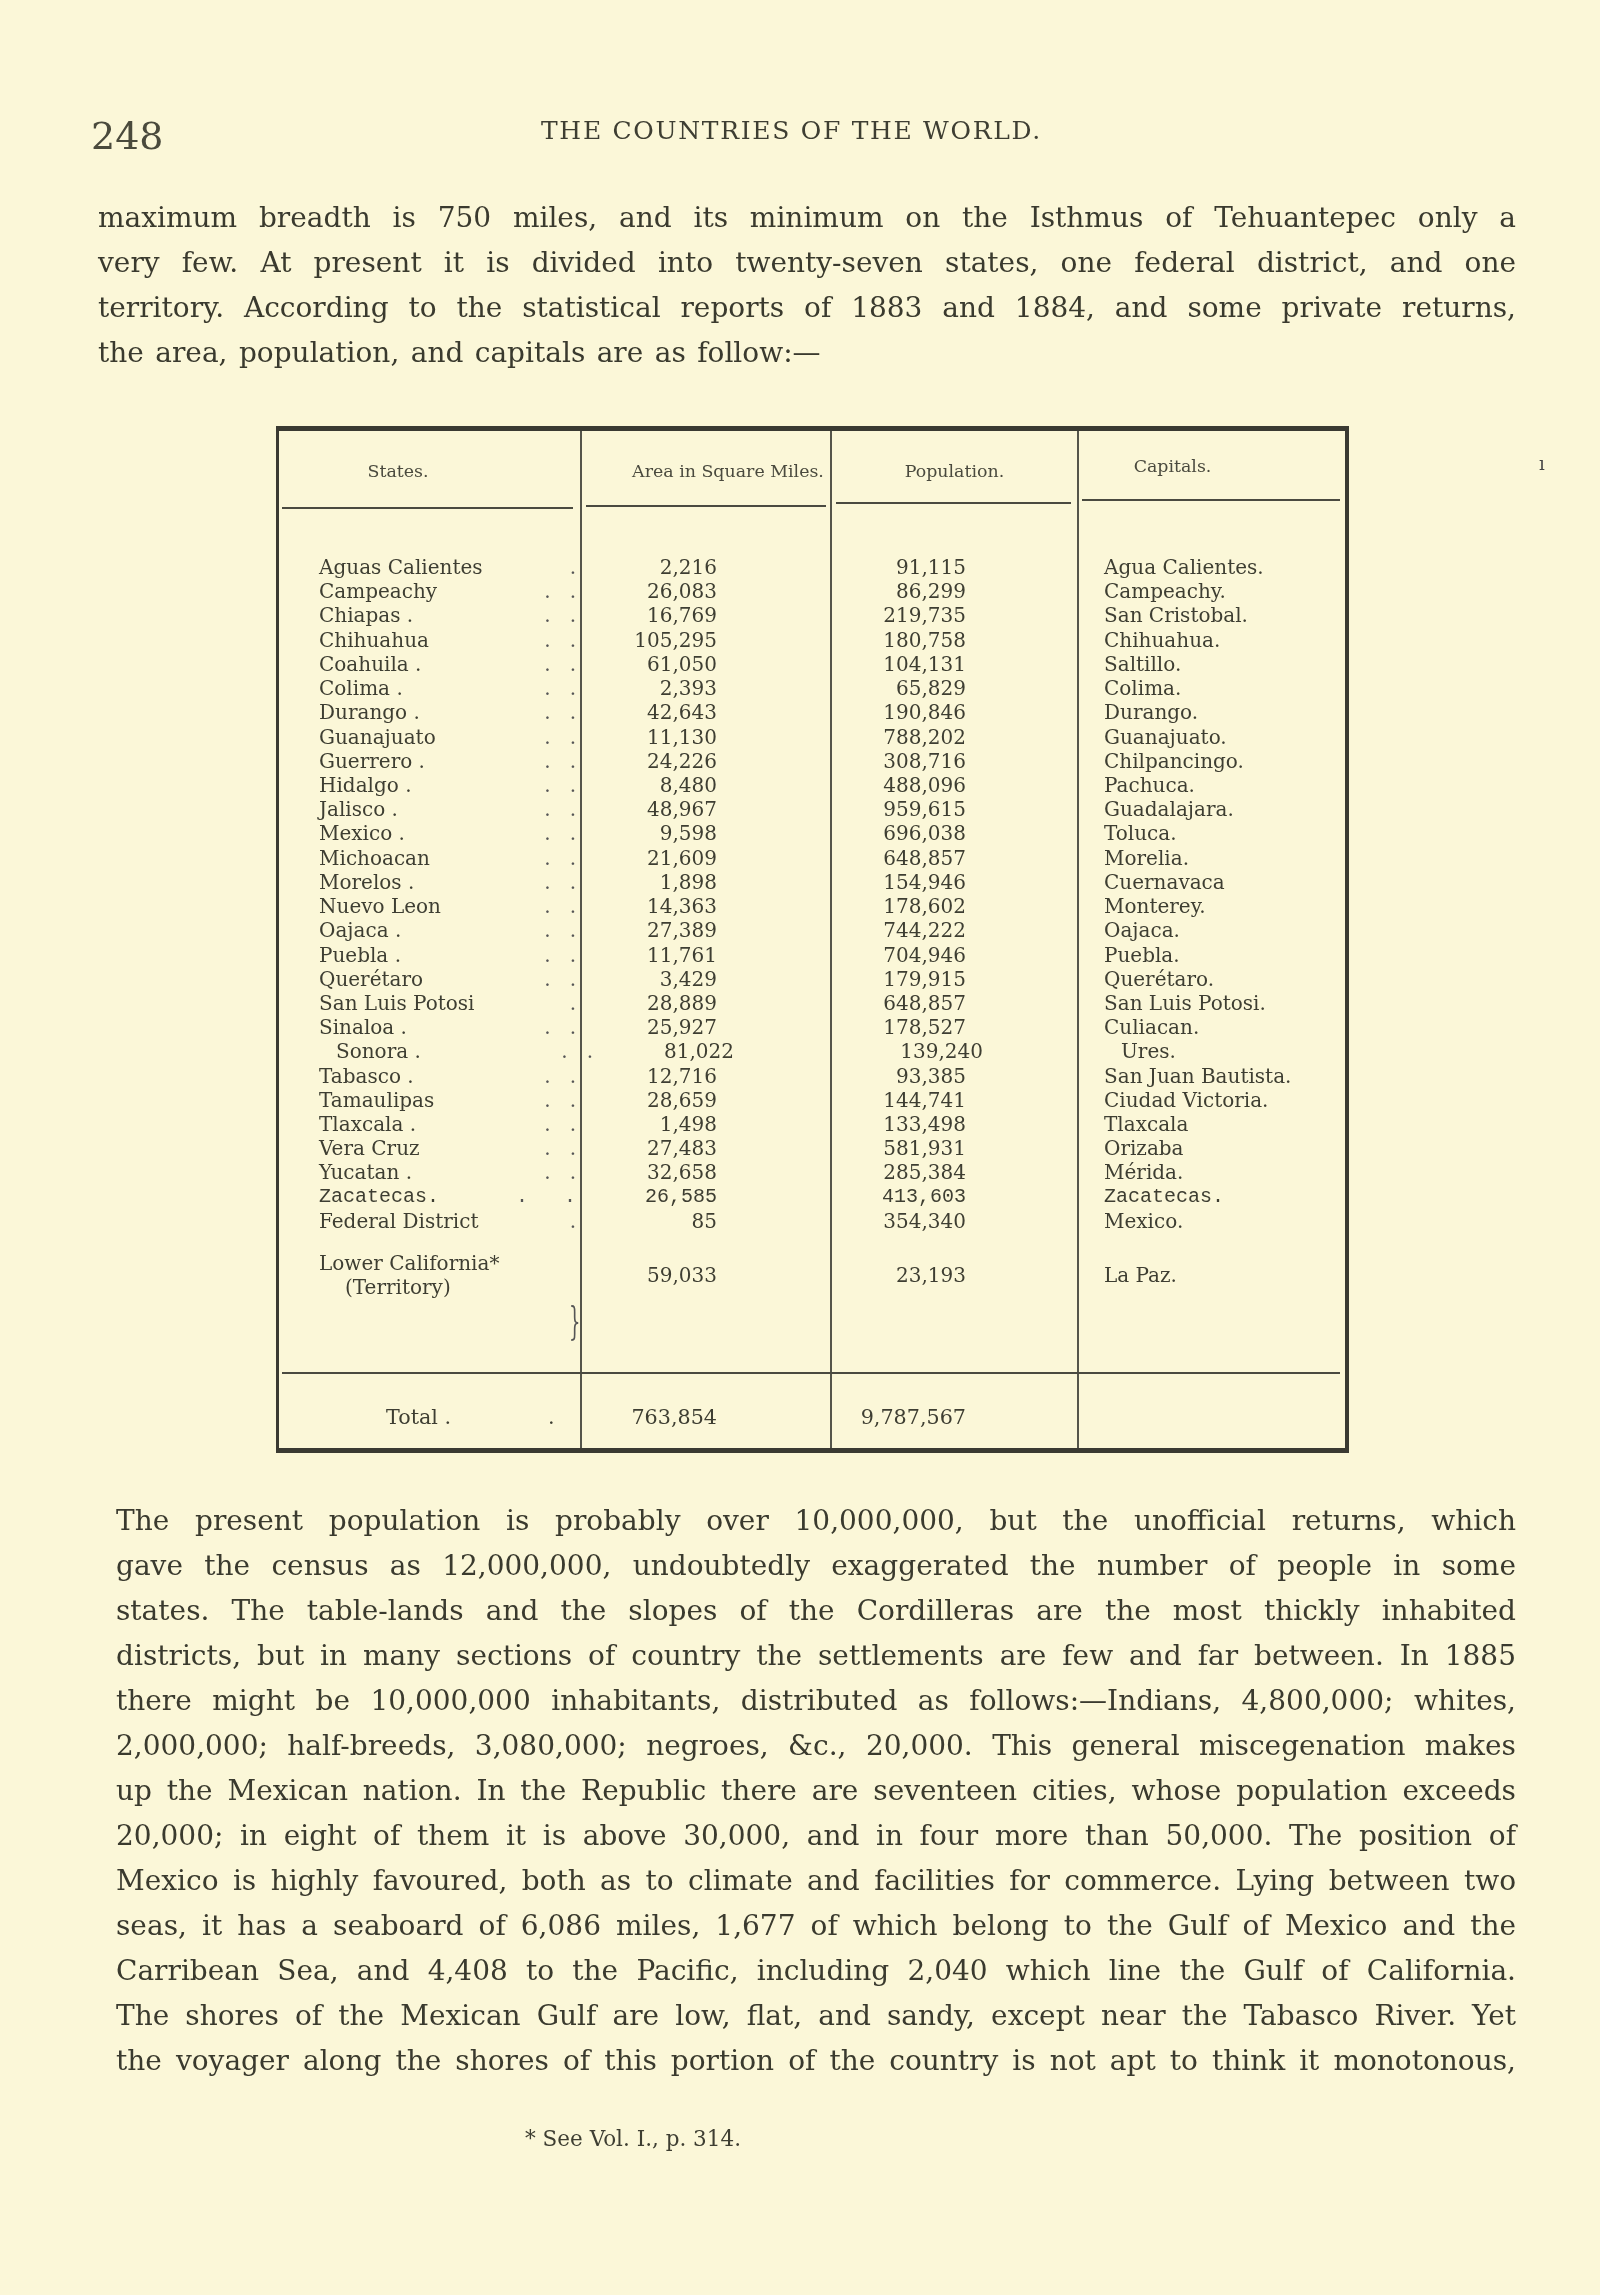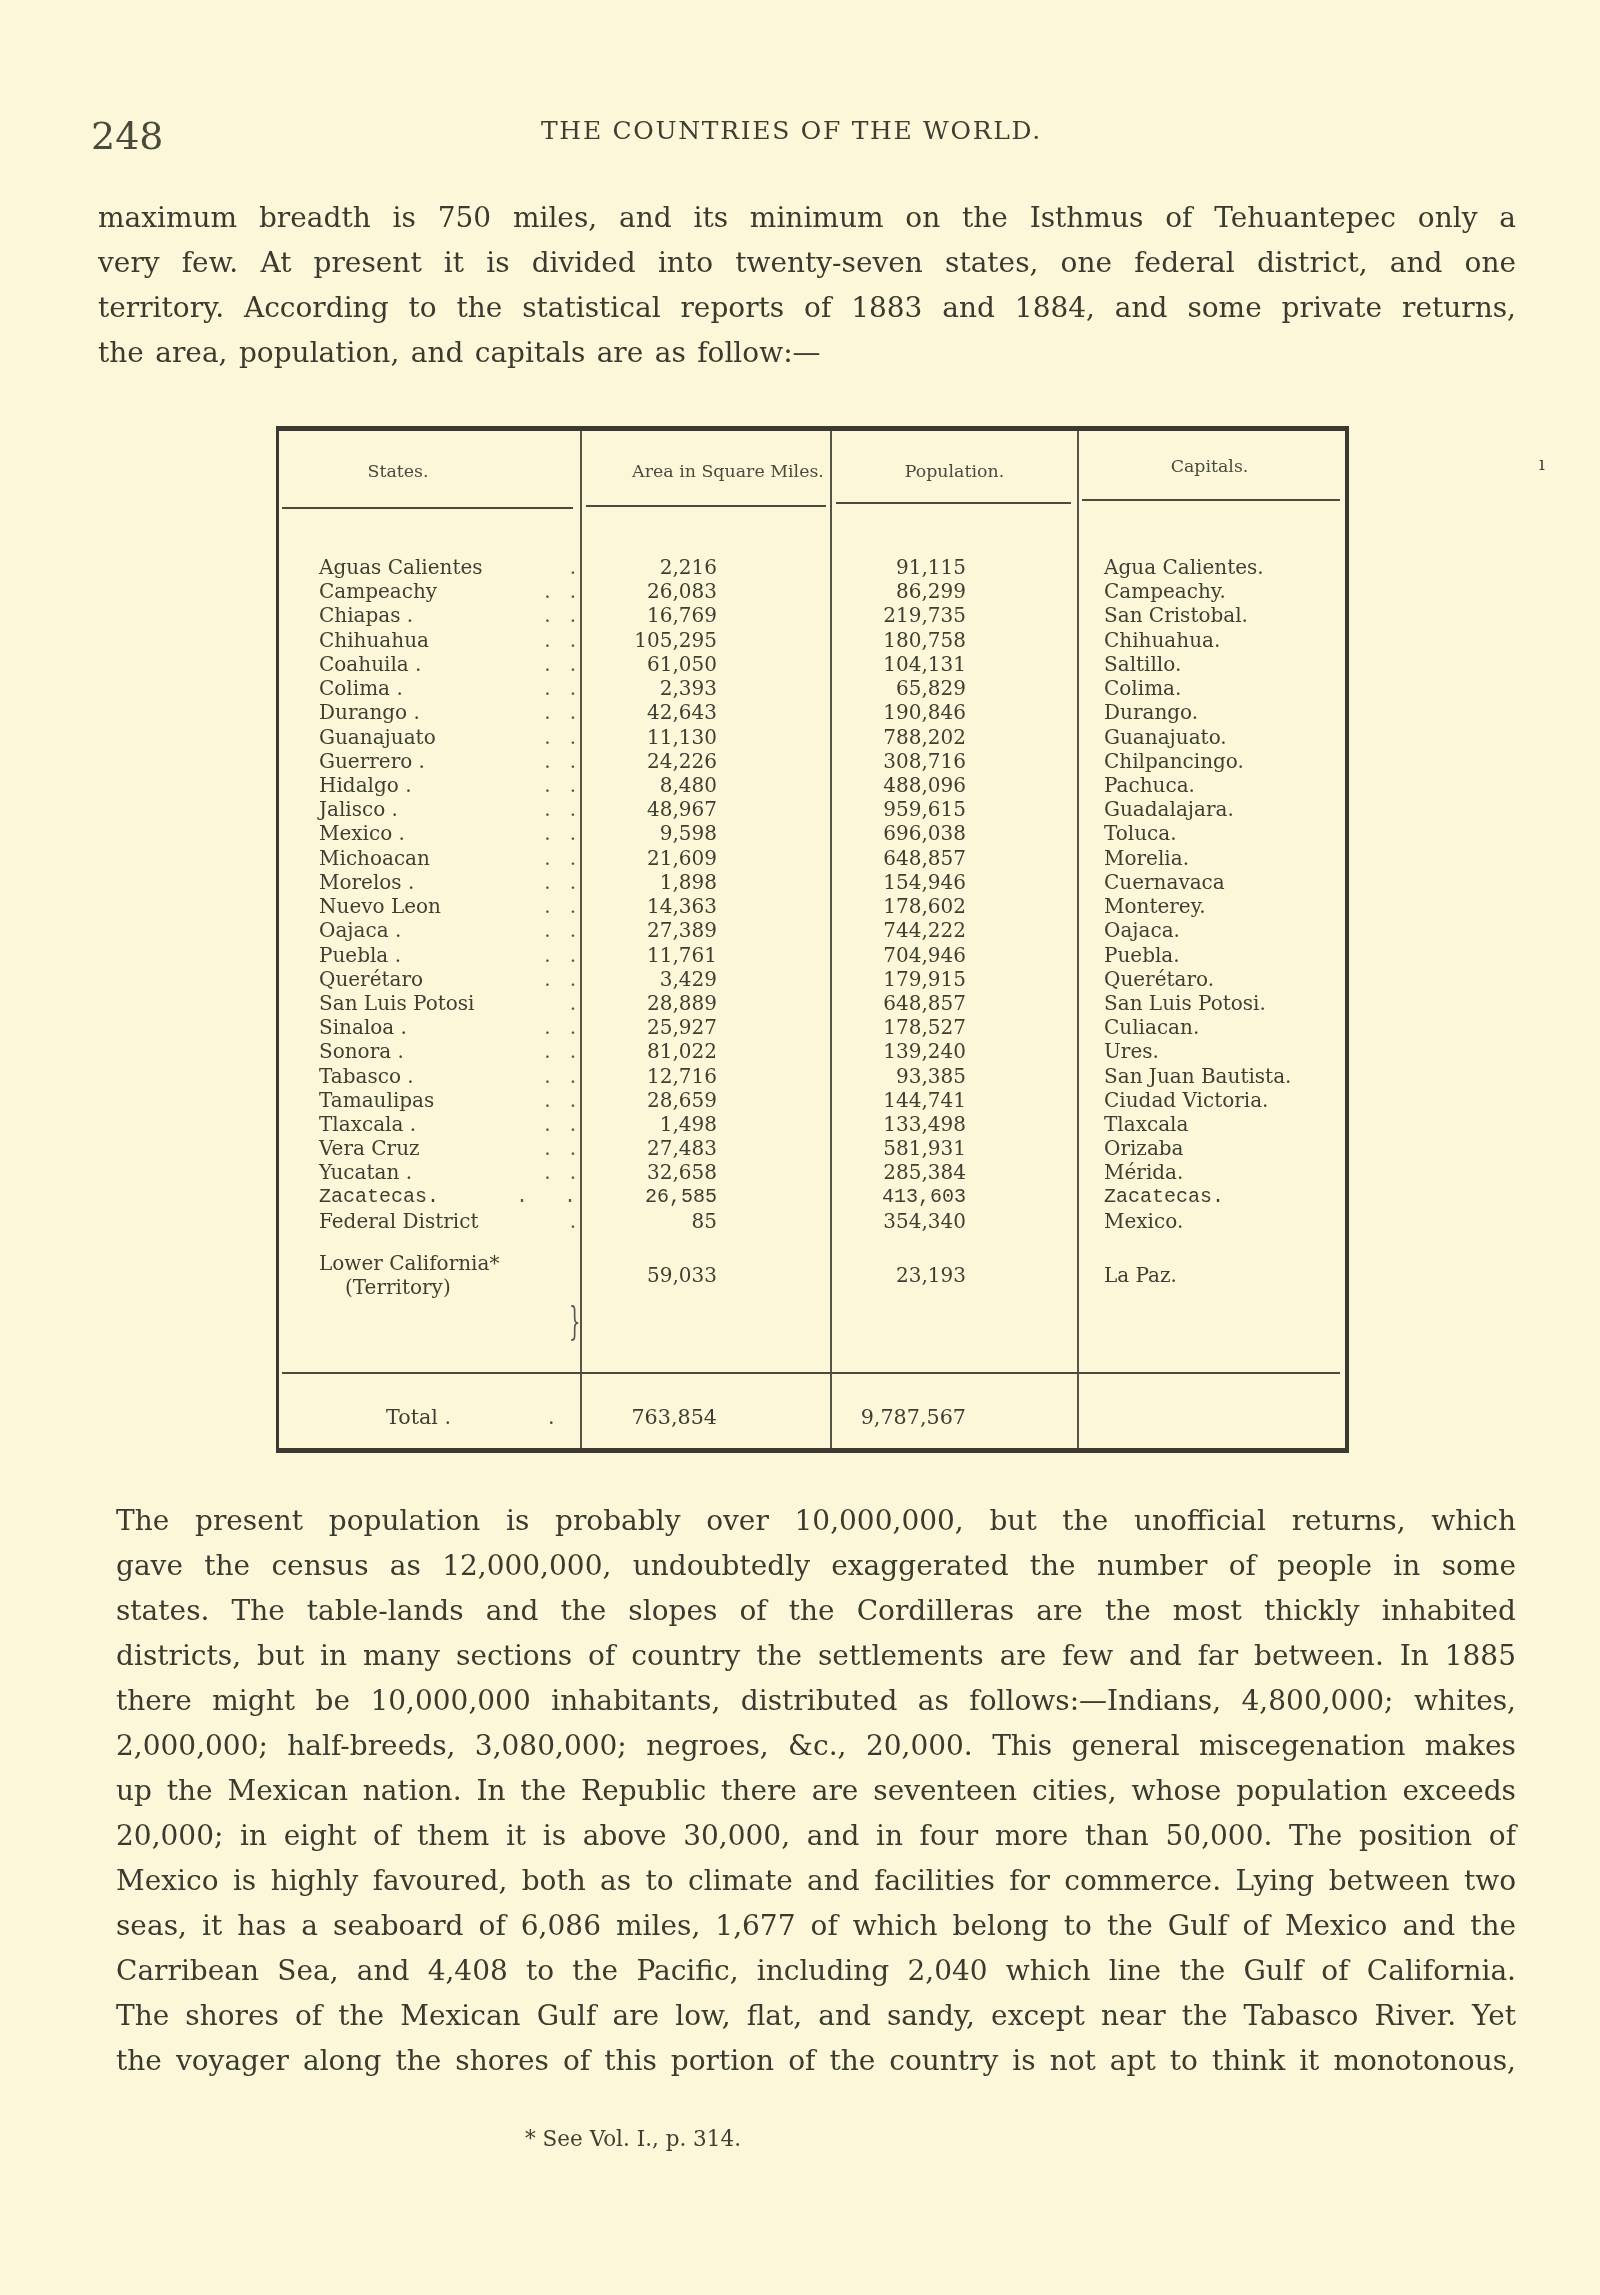--- a/index.html
+++ b/index.html
@@ -62,21 +62,21 @@
   <div class="vline" style="left:798px"></div>
   <div class="hline" style="left:3.3px; width:291px; top:76px"></div>
   <div class="hline" style="left:307px; width:240px; top:74px"></div>
   <div class="hline" style="left:557px; width:235px; top:71px"></div>
   <div class="hline" style="left:803px; width:258px; top:68px"></div>
   <div class="hline" style="left:3.3px; width:1058px; top:941px"></div>
 
   <div class="th" style="left:0; width:238px">States.</div>
   <div class="th" style="left:303px; width:292px">Area in Square Miles.</div>
   <div class="th" style="left:553px; width:245px">Population.</div>
-  <div class="th" style="left:799px; width:263px; top:25px">Capitals.</div>
+  <div class="th" style="left:762px; width:263px; top:25px">Capitals.</div>
 
   <div id="rows">
       <div class="row" style="top: 124px;">
         <span class="cell c-state">Aguas Calientes</span>
         <span class="cell c-dots" style="text-align: right; white-space: pre;">.</span>
         <span class="cell c-area">2,216</span>
         <span class="cell c-pop">91,115</span>
         <span class="cell c-cap">Agua Calientes.</span>
       </div>
       <div class="row" style="top: 148px;">
@@ -205,21 +205,21 @@
         <span class="cell c-pop">648,857</span>
         <span class="cell c-cap">San Luis Potosi.</span>
       </div>
       <div class="row" style="top: 584px;">
         <span class="cell c-state">Sinaloa .</span>
         <span class="cell c-dots" style="text-align: right; white-space: pre;">.   .</span>
         <span class="cell c-area">25,927</span>
         <span class="cell c-pop">178,527</span>
         <span class="cell c-cap">Culiacan.</span>
       </div>
-      <div class="row" style="top: 608px;">
+      <div class="row" style="top: 608px; margin-left: 17px;">
         <span class="cell c-state">Sonora  .</span>
         <span class="cell c-dots" style="text-align: right; white-space: pre;">.   .</span>
         <span class="cell c-area">81,022</span>
         <span class="cell c-pop">139,240</span>
         <span class="cell c-cap">Ures.</span>
       </div>
       <div class="row" style="top: 633px;">
         <span class="cell c-state">Tabasco .</span>
         <span class="cell c-dots" style="text-align: right; white-space: pre;">.   .</span>
         <span class="cell c-area">12,716</span>

